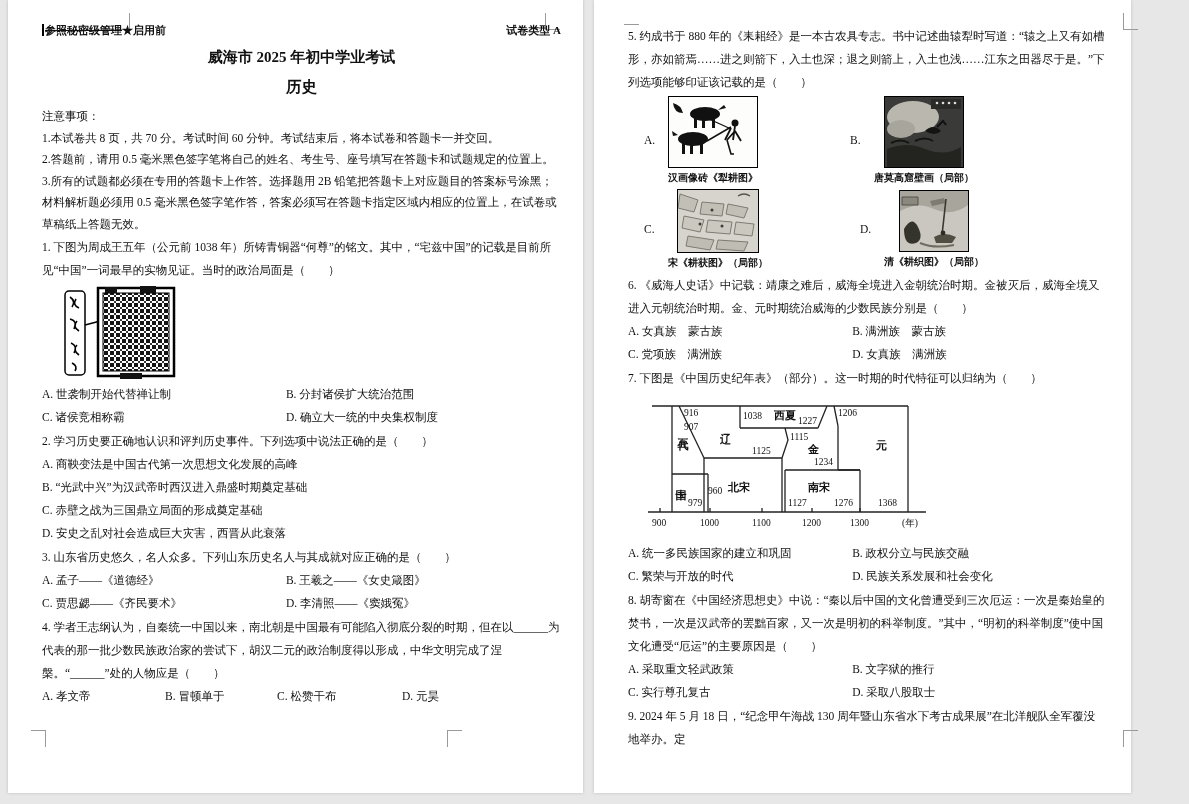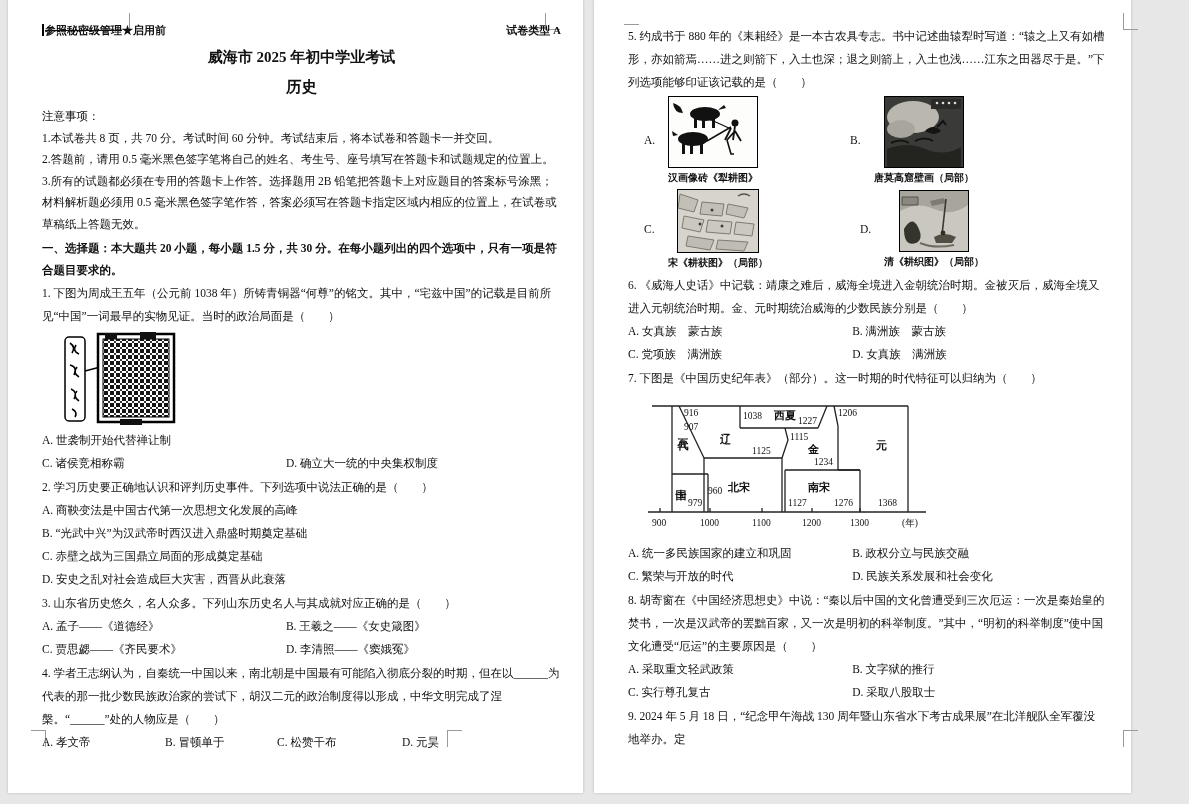--- a/index.html
+++ b/index.html
@@ -91,21 +91,20 @@
     </div>
 
     <div class="title">威海市 2025 年初中学业考试</div>
     <div class="subject">历史</div>
 
     <div class="notice">注意事项：</div>
     <div class="notice">1.本试卷共 8 页，共 70 分。考试时间 60 分钟。考试结束后，将本试卷和答题卡一并交回。</div>
     <div class="notice">2.答题前，请用 0.5 毫米黑色签字笔将自己的姓名、考生号、座号填写在答题卡和试题规定的位置上。</div>
     <div class="notice">3.所有的试题都必须在专用的答题卡上作答。选择题用 2B 铅笔把答题卡上对应题目的答案标号涂黑；材料解析题必须用 0.5 毫米黑色签字笔作答，答案必须写在答题卡指定区域内相应的位置上，在试卷或草稿纸上答题无效。</div>
 
-    <div class="section-intro">一、选择题：本大题共 20 小题，每小题 1.5 分，共 30 分。在每小题列出的四个选项中，只有一项是符合题目要求的。</div>
 
     <div class="qtext">1. 下图为周成王五年（公元前 1038 年）所铸青铜器“何尊”的铭文。其中，“宅兹中国”的记载是目前所见“中国”一词最早的实物见证。当时的政治局面是（　　）</div>
 
     <div class="qimg1">
       <svg width="116" height="96" viewBox="0 0 116 96">
         <defs>
           <pattern id="inscr" width="6" height="6" patternUnits="userSpaceOnUse">
             <rect x="0" y="0" width="4" height="4" fill="#151515"></rect>
             <rect x="4" y="4" width="2" height="2" fill="#333"></rect>
           </pattern>
@@ -116,20 +115,21 @@
         <rect x="36" y="3" width="76" height="88" fill="#fff" stroke="#000" stroke-width="2.5"></rect>
         <rect x="41" y="8" width="66" height="78" fill="url(#inscr)" stroke="#000" stroke-width="1"></rect>
         <rect x="43" y="2" width="12" height="6" fill="#111"></rect>
         <rect x="78" y="1" width="16" height="7" fill="#111"></rect>
         <rect x="58" y="88" width="22" height="6" fill="#111"></rect>
       </svg>
     </div>
 
     <div class="optrow2">
       <span class="oc">A. 世袭制开始代替禅让制</span>
+      <span class="oc">B. 分封诸侯扩大统治范围</span>
     </div>
     <div class="optrow2">
       <span class="oc">C. 诸侯竞相称霸</span>
       <span class="oc">D. 确立大一统的中央集权制度</span>
     </div>
 
     <div class="qtext">2. 学习历史要正确地认识和评判历史事件。下列选项中说法正确的是（　　）</div>
     <div>A. 商鞅变法是中国古代第一次思想文化发展的高峰</div>
     <div>B. “光武中兴”为汉武帝时西汉进入鼎盛时期奠定基础</div>
     <div>C. 赤壁之战为三国鼎立局面的形成奠定基础</div>

